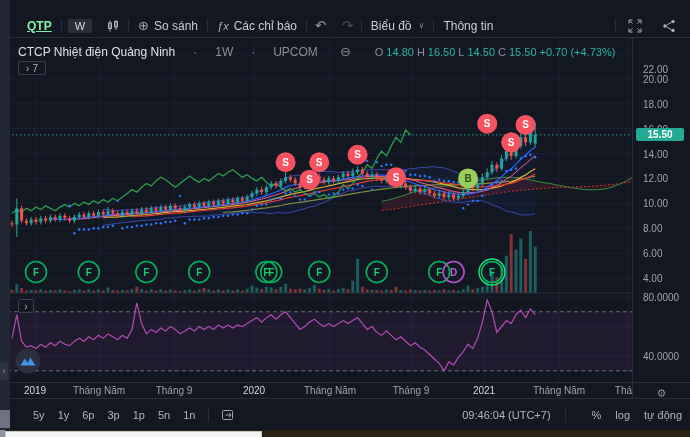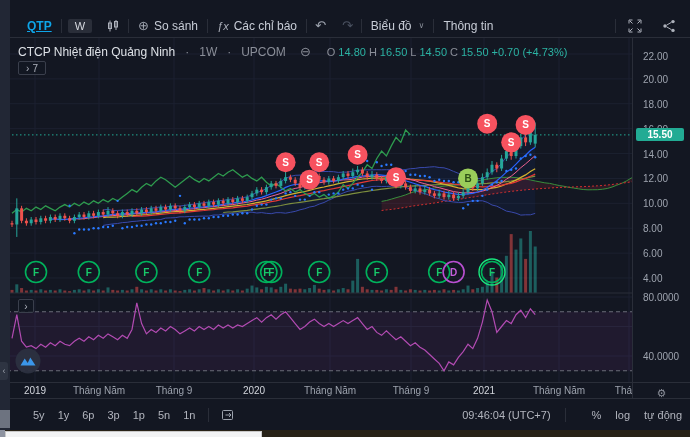--- a/index.html
+++ b/index.html
@@ -9,21 +9,21 @@
 
   
   .tab-row { position:absolute; left:0; top:0; width:690px; height:14px; background:#0f131d; overflow:hidden; }
   .tab-label { position:absolute; left:8px; top:1px; font-size:10px; font-weight:bold; color:#e4e7ec; letter-spacing:.3px; }
   .tab-close { position:absolute; left:52px; top:1px; font-size:9px; color:#aeb2bc; }
   .tab-dim-icons { position:absolute; right:4px; top:0; font-size:9px; color:#3f4654; letter-spacing:14px; }
 
   
   .toolbar { position:absolute; left:0; top:14px; width:690px; height:24px; background:#131722; border-bottom:1px solid #2a2e39; display:flex; align-items:center; padding-left:18px; font-size:12px; color:#c7ccd6; }
   .tb-item { display:flex; align-items:center; gap:5px; padding:0 9px; height:100%; cursor:pointer; white-space:nowrap; }
-  .tb-sym { font-weight:bold; color:#0ea5e9;text-decoration:underline; }
+  .tb-sym { font-weight:bold; color:#86efac;text-decoration:underline; }
   .tb-divider { width:1px; height:14px; background:#2a2e39; flex:0 0 1px; }
   .tb-interval { background:#2a2e39; border-radius:2px; padding:1px 7px; margin:0 6px; font-size:11px; color:#d7dae0; cursor:pointer; }
   .tb-icon { display:flex; align-items:center; padding:0 8px; cursor:pointer; }
   .tb-undo { color:#9da3ae; font-size:13px; }
   .tb-redo { color:#4a5160; font-size:13px; }
   .tb-caret { font-size:8px; color:#868b96; margin-left:2px; }
   .tb-right { margin-left:auto; display:flex; align-items:center; gap:4px; padding-right:6px; }
   .fx { font-style:italic; font-size:11px; color:#aeb2bc; }
 
   
@@ -41,21 +41,21 @@
   .price-tag { position:absolute; left:3px; width:48px; text-align:center; background:#22ab94; color:#ffffff; font-size:10px; font-weight:bold; padding:1px 0; border-radius:2px; }
 
   
   .time-axis { position:absolute; left:0; top:382px; width:632px; height:16px; border-top:1px solid #2a2e39; background:#131722; z-index:5; cursor:ew-resize; }
   .time-label { position:absolute; top:2px; transform:translateX(-50%); font-size:10px; color:#9da3ae; white-space:nowrap; }
   .time-label.major { color:#d2d5dc; }
   .axis-corner { position:absolute; left:632px; top:382px; width:58px; height:16px; border-top:1px solid #2a2e39; border-left:1px solid #2a2e39; background:#131722; z-index:5; text-align:center; }
   .gear { font-size:11px; color:#8a8e98; line-height:15px; cursor:pointer; }
 
   
-  .legend { position:absolute; left:18px; top:44px; display:flex; align-items:center; gap:10px; font-size:12px; z-index:10; white-space:nowrap; }
+  .legend { position:absolute; left:18px; top:44px; display:flex; align-items:center; gap:18px; font-size:12px; z-index:10; white-space:nowrap; }
   .legend .title { color:#dde1e6; }
   .legend .dim { color:#8a8e98; }
   .legend .ohlc { font-size:11px; display:flex; gap:3px; margin-left:6px; }
   .ohlc .lbl { color:#8a8e98; }
   .ohlc .val { color:#2bb3a3; }
   .pill { position:absolute; border:1px solid #3a3f4c; border-radius:2px; color:#aeb2bc; font-size:10px; background:rgba(19,23,34,.85); z-index:10; display:flex; align-items:center; justify-content:center; gap:3px; cursor:pointer; }
   .pill-7 { left:18px; top:61px; width:28px; height:14px; }
   .pill-rsi { left:18px; top:299px; width:16px; height:14px; }
 
   
@@ -683,21 +683,21 @@
   </div>
 
   <div class="logo">
     <svg width="26" height="26" viewBox="0 0 26 26">
         <circle cx="13" cy="13" r="12.5" fill="#2c3140"></circle>
         <path d="M5.5 17.5l4.2-7 3 4.4 2.6-5.4 5.2 8z" fill="#3d9df3"></path>
       </svg>
   </div>
 
   <div class="axis-col" id="price-axis">
-      <div class="axis-label" style="top: 13px;">22.00</div>
+      <div class="axis-label" style="top: 26px;">22.00</div>
       <div class="axis-label" style="top: 35.8888px;">20.00</div>
       <div class="axis-label" style="top: 60.7776px;">18.00</div>
       <div class="axis-label" style="top: 85.6664px;">16.00</div>
       <div class="axis-label" style="top: 110.555px;">14.00</div>
       <div class="axis-label" style="top: 135.444px;">12.00</div>
       <div class="axis-label" style="top: 160.333px;">10.00</div>
       <div class="axis-label" style="top: 185.222px;">8.00</div>
       <div class="axis-label" style="top: 210.11px;">6.00</div>
       <div class="axis-label" style="top: 234.999px;">4.00</div>
       <div class="axis-label" style="top: 254px;">80.0000</div>

